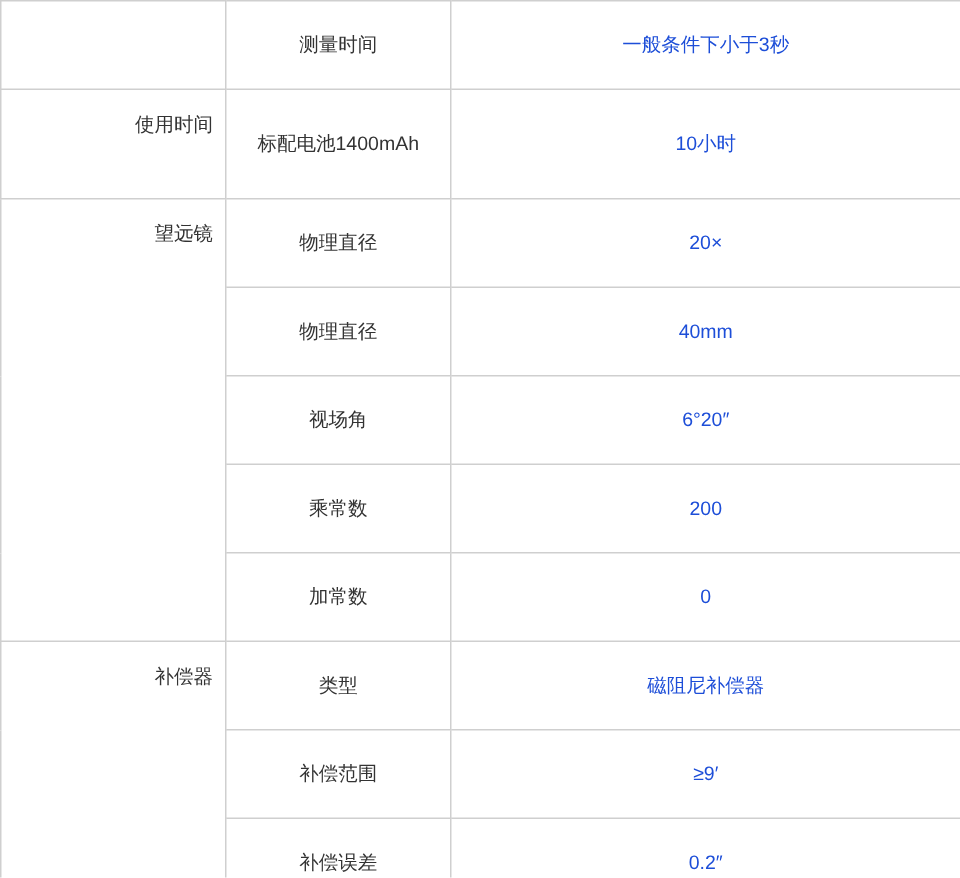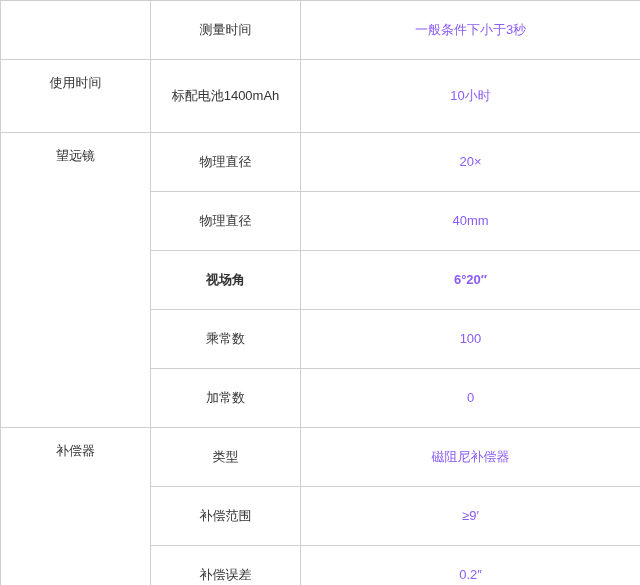--- a/index.html
+++ b/index.html
@@ -30,34 +30,35 @@
   }
   .col-a { width: 150px; }
   .col-b { width: 150px; }
   .col-c { width: 340px; }
 
   
   tr.r0 td { height: 58px; }
   tr.r1 td { height: 58px; }
   tr.r2 td { height: 58px; }
   tr.r3 td { height: 58px; }
-  tr.r4 td { height: 58px; font-weight: bold; }
+  tr.r4 td { height: 58px; }
   tr.r5 td { height: 58px; }
   tr.r6 td { height: 58px; }
   tr.r7 td { height: 58px; }
   tr.r8 td { height: 58px; }
   tr.r9 td { height: 58px; }
 
   
   td.group-cell {
     vertical-align: top;
     padding-top: 14px;
+    text-align: right;
   }
   td.value-cell {
-    color: #8b5cf6;
+    color: #1d4ed8;
   }
   
   td.blank { }
 </style>
 </head>
 <body>
 
 <table class="spec-table">
   <colgroup>
     <col class="col-a">
@@ -89,21 +90,21 @@
       <td class="value-cell">40mm</td>
     </tr>
 
     <tr class="r4">
       <td>视场角</td>
       <td class="value-cell">6°20″</td>
     </tr>
 
     <tr class="r5">
       <td>乘常数</td>
-      <td class="value-cell">100</td>
+      <td class="value-cell">200</td>
     </tr>
 
     <tr class="r6">
       <td>加常数</td>
       <td class="value-cell">0</td>
     </tr>
 
     <tr class="r7">
       <td class="group-cell" rowspan="3">补偿器</td>
       <td>类型</td>

